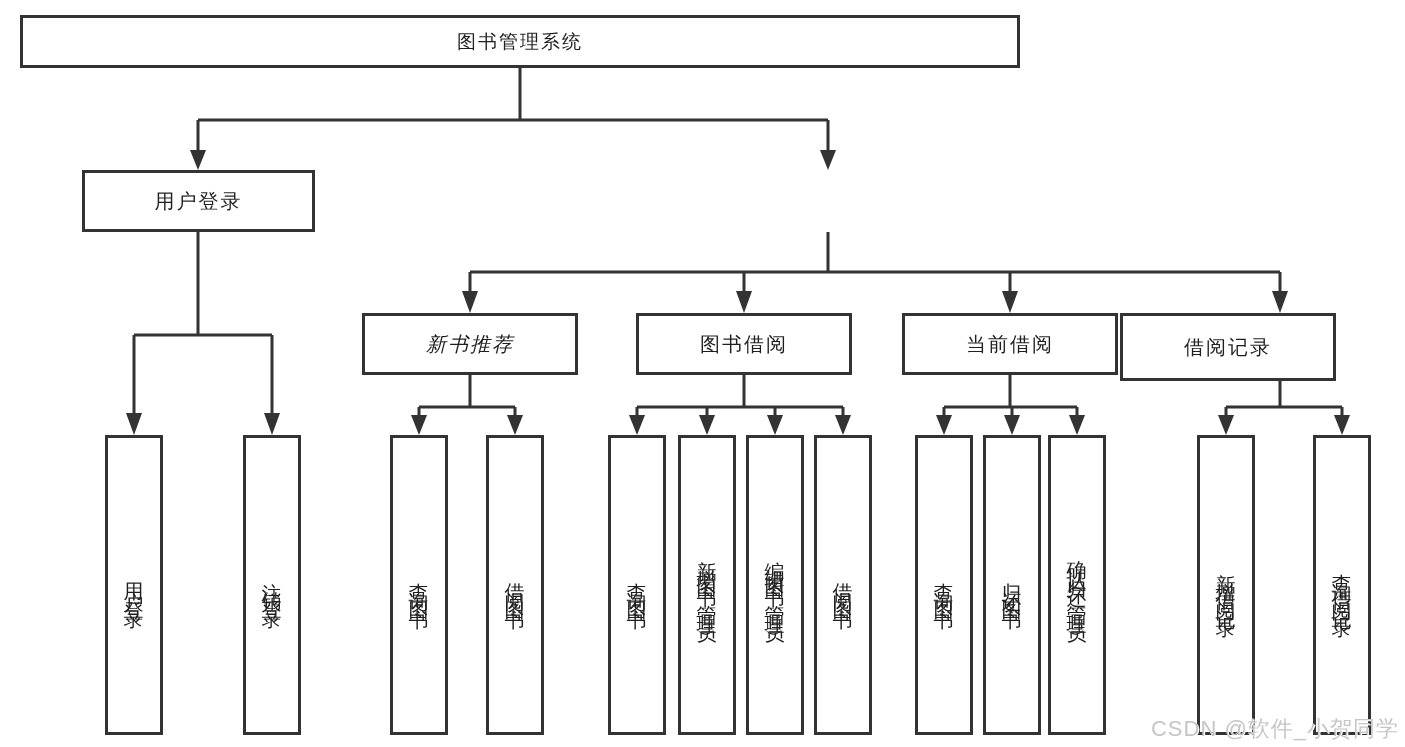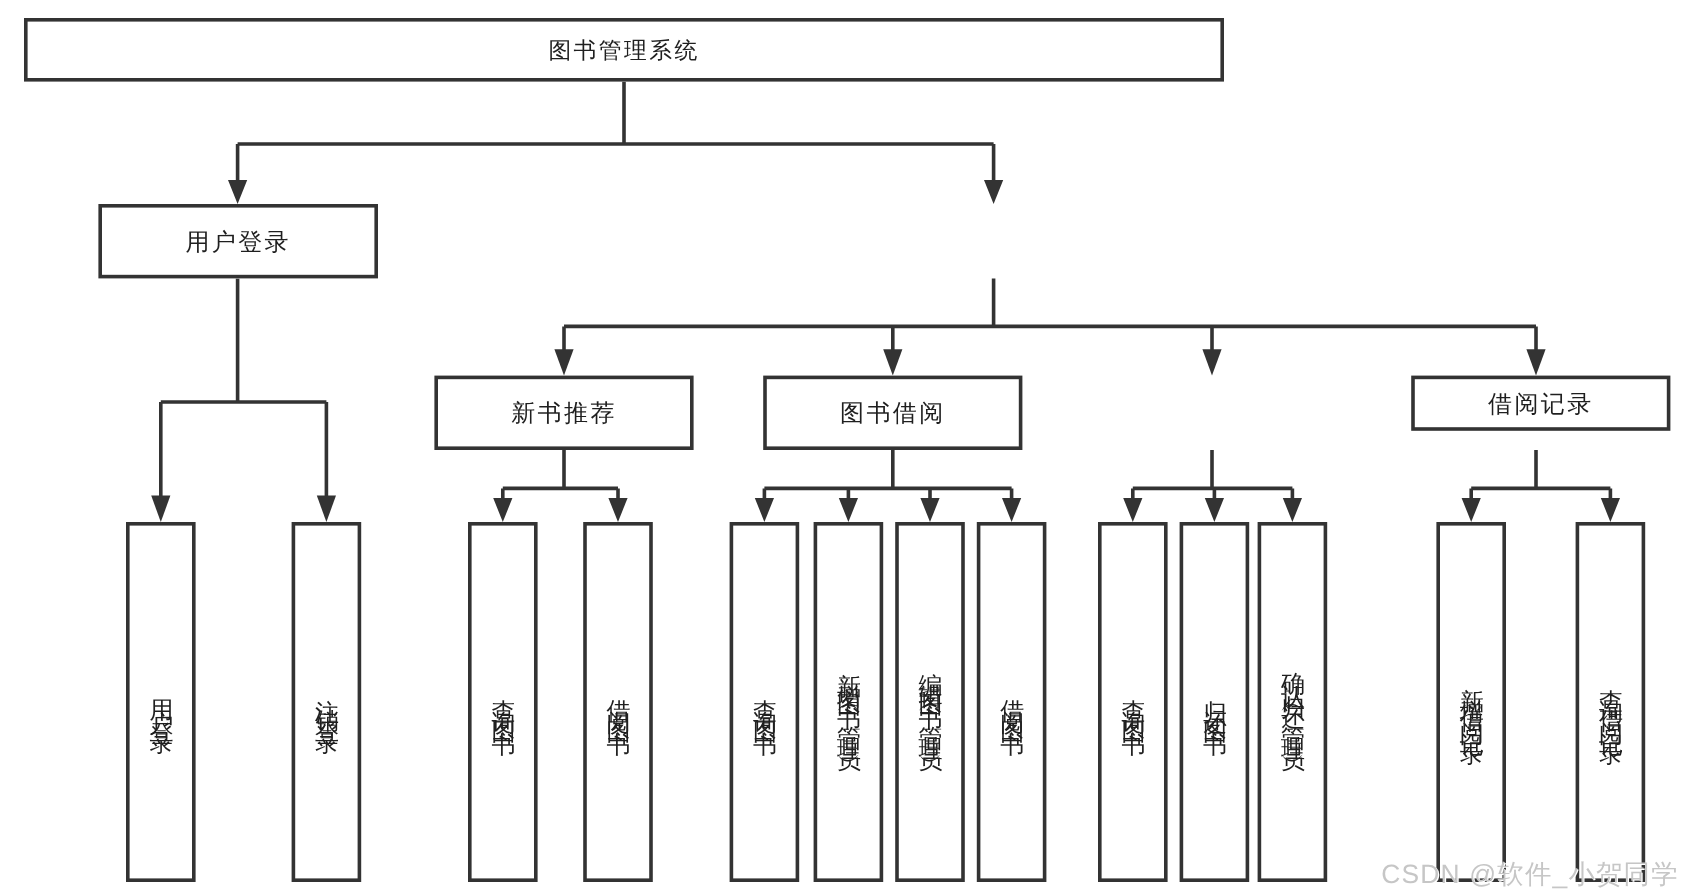--- a/index.html
+++ b/index.html
@@ -82,23 +82,24 @@
       <path d="M1280 375 V407 M1226 407 H1342 M1226 407 V416 M1342 407 V416"></path>
       <polygon points="1218,415 1234,415 1226,435" fill="#333333" stroke="none"></polygon>
       <polygon points="1334,415 1350,415 1342,435" fill="#333333" stroke="none"></polygon>
     </g>
   </svg>
 
   <div class="node hnode root" style="left:20px;top:15px;width:1000px;height:53px;">图书管理系统</div>
 
   <div class="node hnode" style="left:82px;top:170px;width:233px;height:62px;">用户登录</div>
 
-  <div class="node hnode" style="left:362px;top:313px;width:216px;height:62px;">新书推荐</div>
+  <div class="node hnode" style="left:362px;top:313px;width:216px;height:62px;font-style:italic;">新书推荐</div>
   <div class="node hnode" style="left:636px;top:313px;width:216px;height:62px;">图书借阅</div>
-  <div class="node hnode" style="left:1176px;top:313px;width:216px;height:46px;font-family:Liberation Serif, serif;">借阅记录</div>
+  <div class="node hnode" style="left:902px;top:313px;width:216px;height:62px;">当前借阅</div>
+  <div class="node hnode" style="left:1120px;top:313px;width:216px;height:68px;font-family:Liberation Serif, serif;">借阅记录</div>
 
   <div class="node vnode" style="left:105px;">用户登录</div>
   <div class="node vnode" style="left:243px;">注销登录</div>
 
   <div class="node vnode" style="left:390px;">查询图书</div>
   <div class="node vnode" style="left:486px;">借阅图书</div>
 
   <div class="node vnode" style="left:608px;">查询图书</div>
   <div class="node vnode" style="left:678px;">新增图书（管理员）</div>
   <div class="node vnode" style="left:746px;">编辑图书（管理员）</div>

